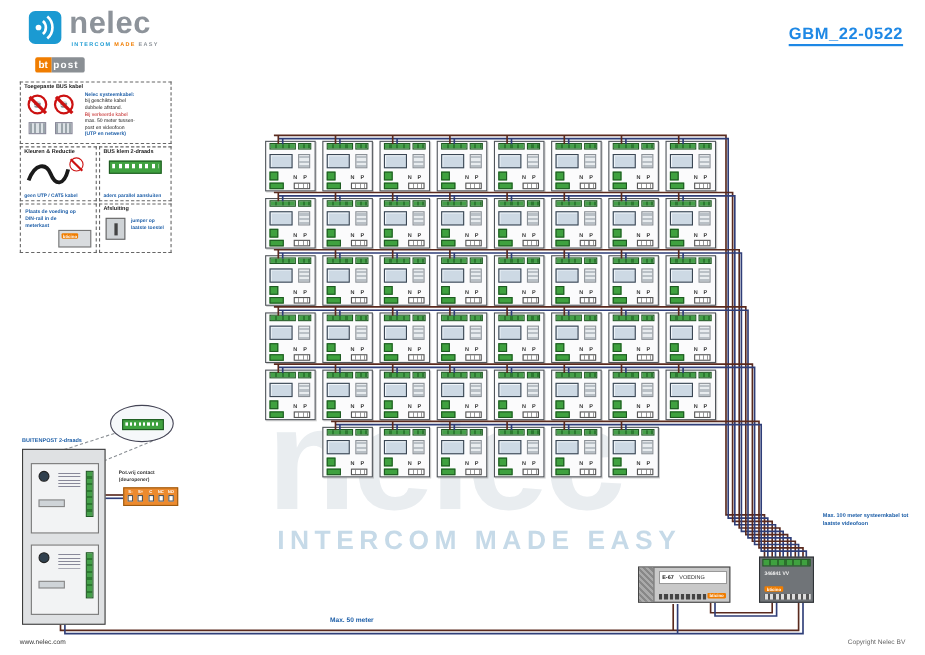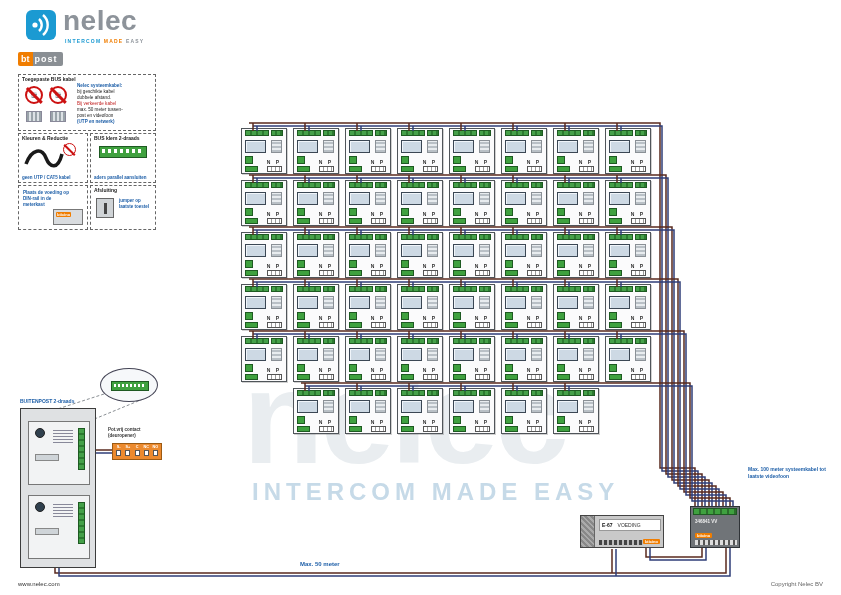--- a/index.html
+++ b/index.html
@@ -17,21 +17,21 @@
   .wm-text { position:absolute; left:243px; top:342px; font-size:132px; font-weight:bold;
              color:#e9edf0; letter-spacing:-3px; }
   .wm-tag  { position:absolute; left:252px; top:478px; font-size:24px; font-weight:bold;
              color:#c6dae8; letter-spacing:5px; }
 
   
   .logo-mark { position:absolute; left:26px; top:10px; width:30px; height:30px; }
   .nelec-word { position:absolute; left:63px; top:5px; font-size:28px; font-weight:bold; color:#8d939a; letter-spacing:0.5px; }
   .nelec-tag { position:absolute; left:65px; top:38px; font-size:5px; font-weight:bold; letter-spacing:1.2px; }
   .t-blue { color:#1b9ad2; } .t-orange { color:#f07d00; } .t-grey { color:#8d939a; }
-  .bticino-logo { position:absolute; left:18px; top:52px; display:flex; height:14px; }
+  .bticino-logo { position:absolute; left:32px; top:52px; display:flex; height:14px; }
   .bt-badge { background:#f07d00; color:#fff; font-weight:bold; font-size:9px; line-height:14px;
               padding:0 3px; border-radius:2px 0 0 2px; }
   .bt-rest  { background:#8a8f94; color:#fff; font-weight:bold; font-size:9px; line-height:14px;
               padding:0 5px 0 2px; border-radius:0 2px 2px 0; letter-spacing:1px; }
   .doc-ref { position:absolute; right:20px; top:22px; font-size:15px; font-weight:bold;
              color:#1e88e5; border-bottom:2px solid #1e88e5; padding-bottom:1px; letter-spacing:0.5px; }
 
   
   .ibox { position:absolute; border:1px dashed #666; background:#fff; }
   #box-bus   { left:18px; top:74px;  width:138px; height:57px; }
@@ -298,20 +298,21 @@
   <div class="nelec-word toplayer">nelec</div>
   <div class="nelec-tag toplayer">
     <span class="t-blue">INTERCOM</span>
     <span class="t-orange">MADE</span>
     <span class="t-grey">EASY</span>
   </div>
   <div class="bticino-logo toplayer">
     <span class="bt-badge">bt</span>
     <span class="bt-rest">post</span>
   </div>
+  <div class="doc-ref toplayer">GBM_22-0522</div>
 
   <div class="ibox component" id="box-bus">
     <div class="ibox-title">Toegepaste BUS kabel</div>
     <div class="no-sign ns1">
         <span class="cable-sketch"></span>
       </div>
     <div class="no-sign ns2">
         <span class="cable-sketch"></span>
       </div>
     <div class="mini-sketch ms1"></div>

